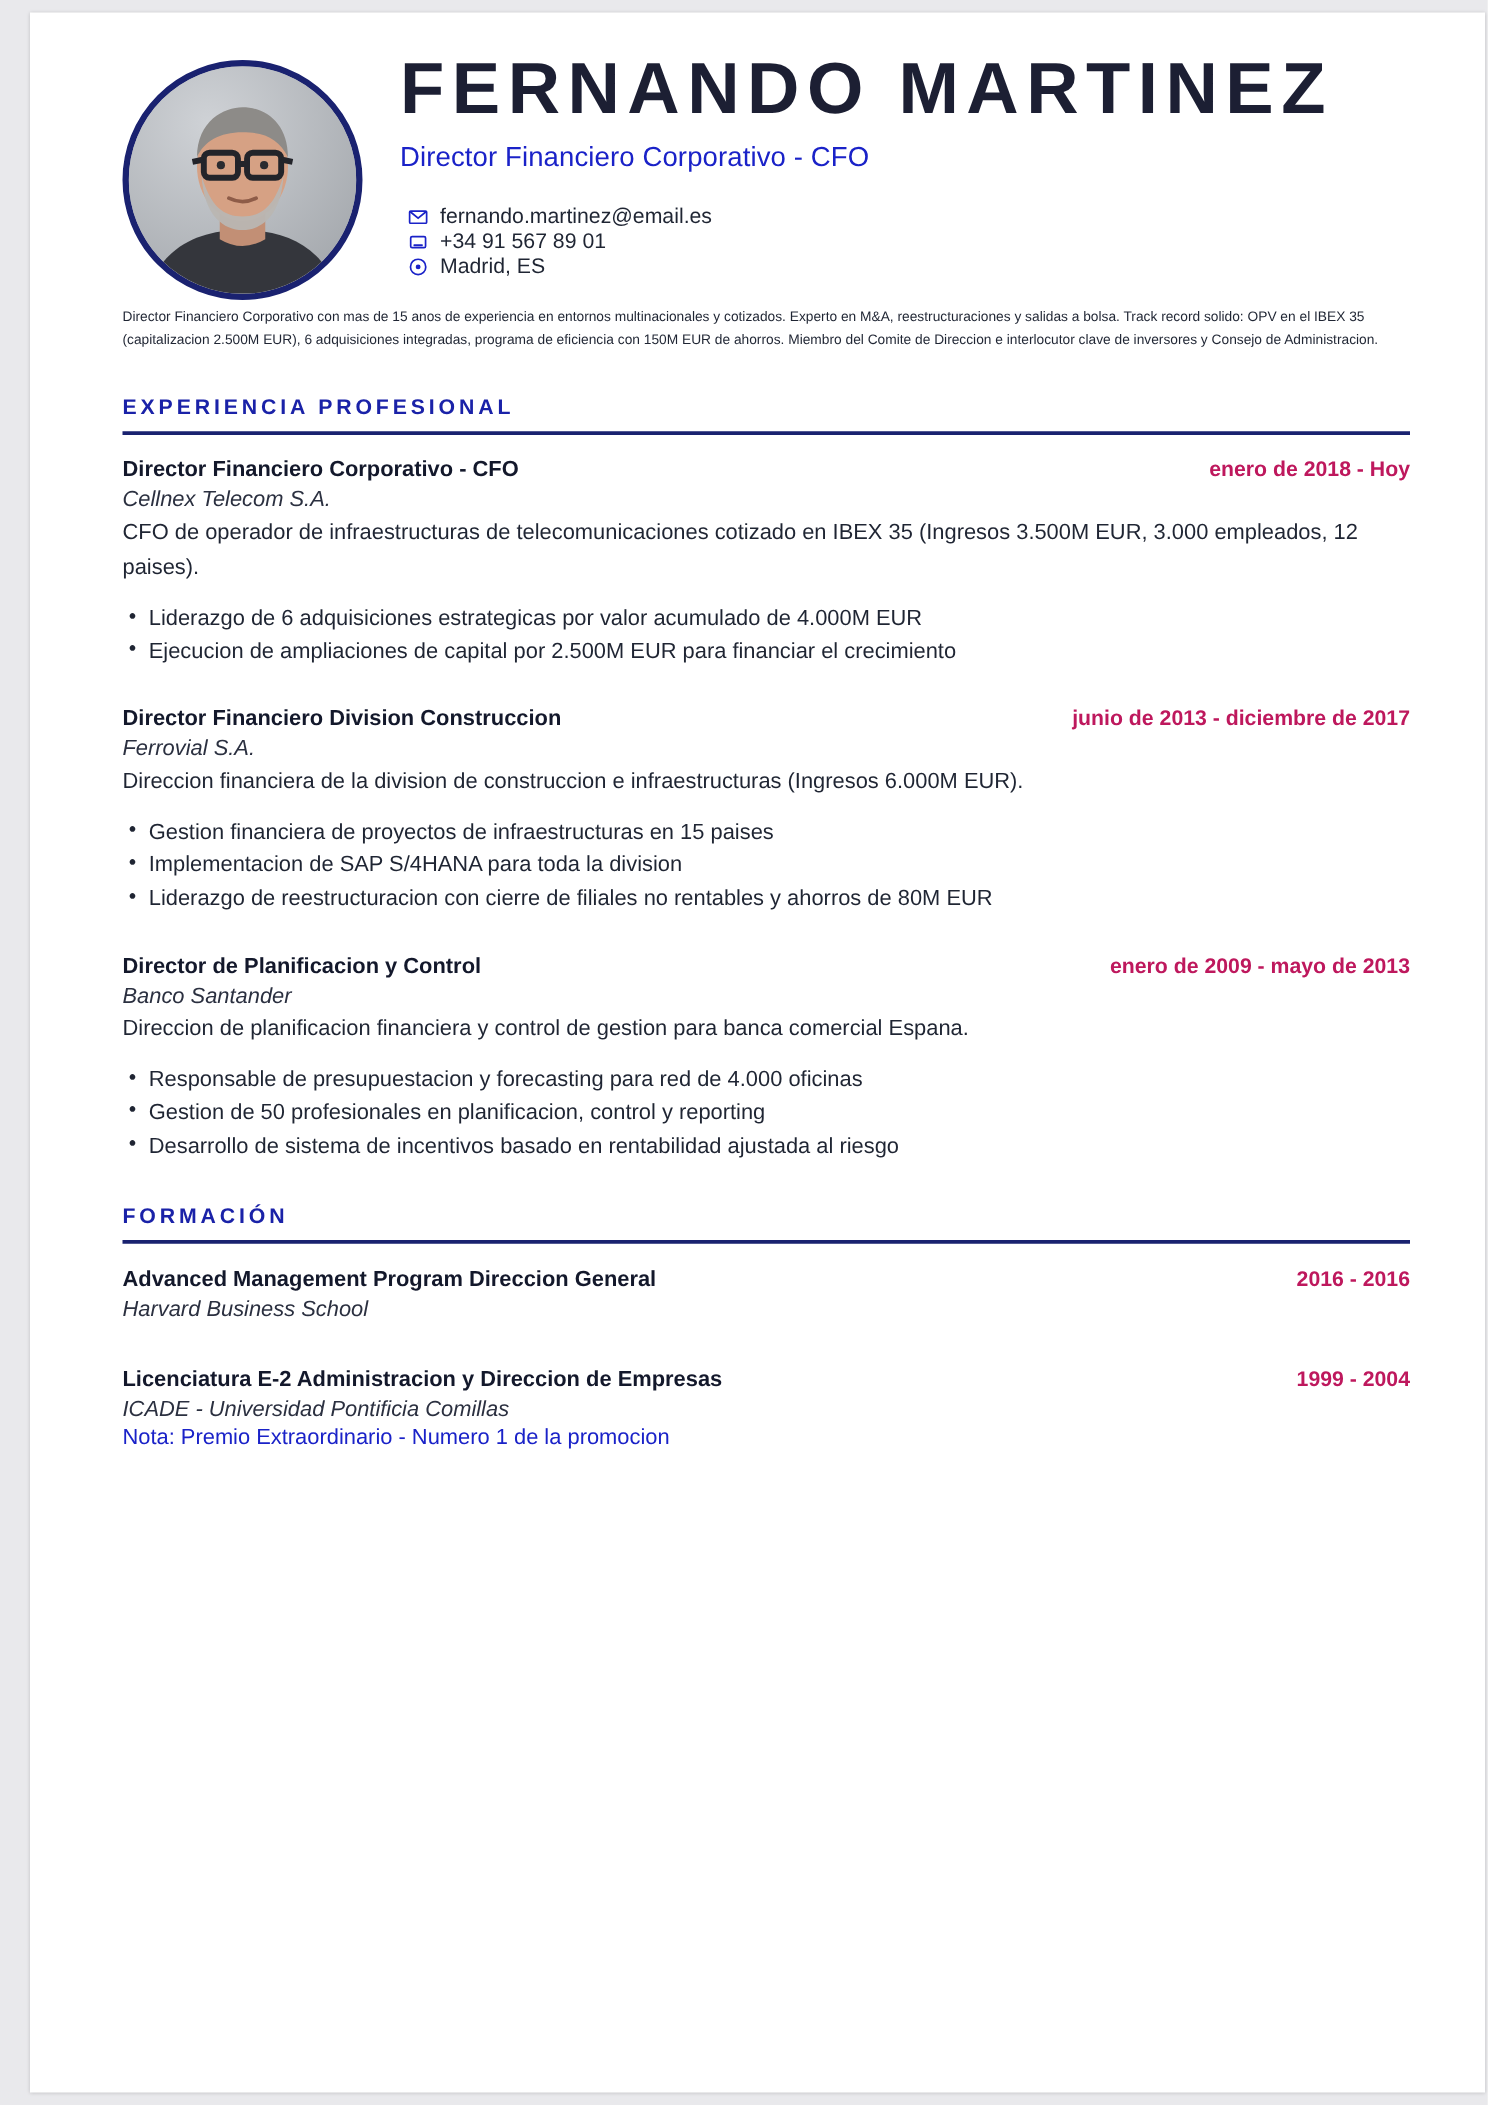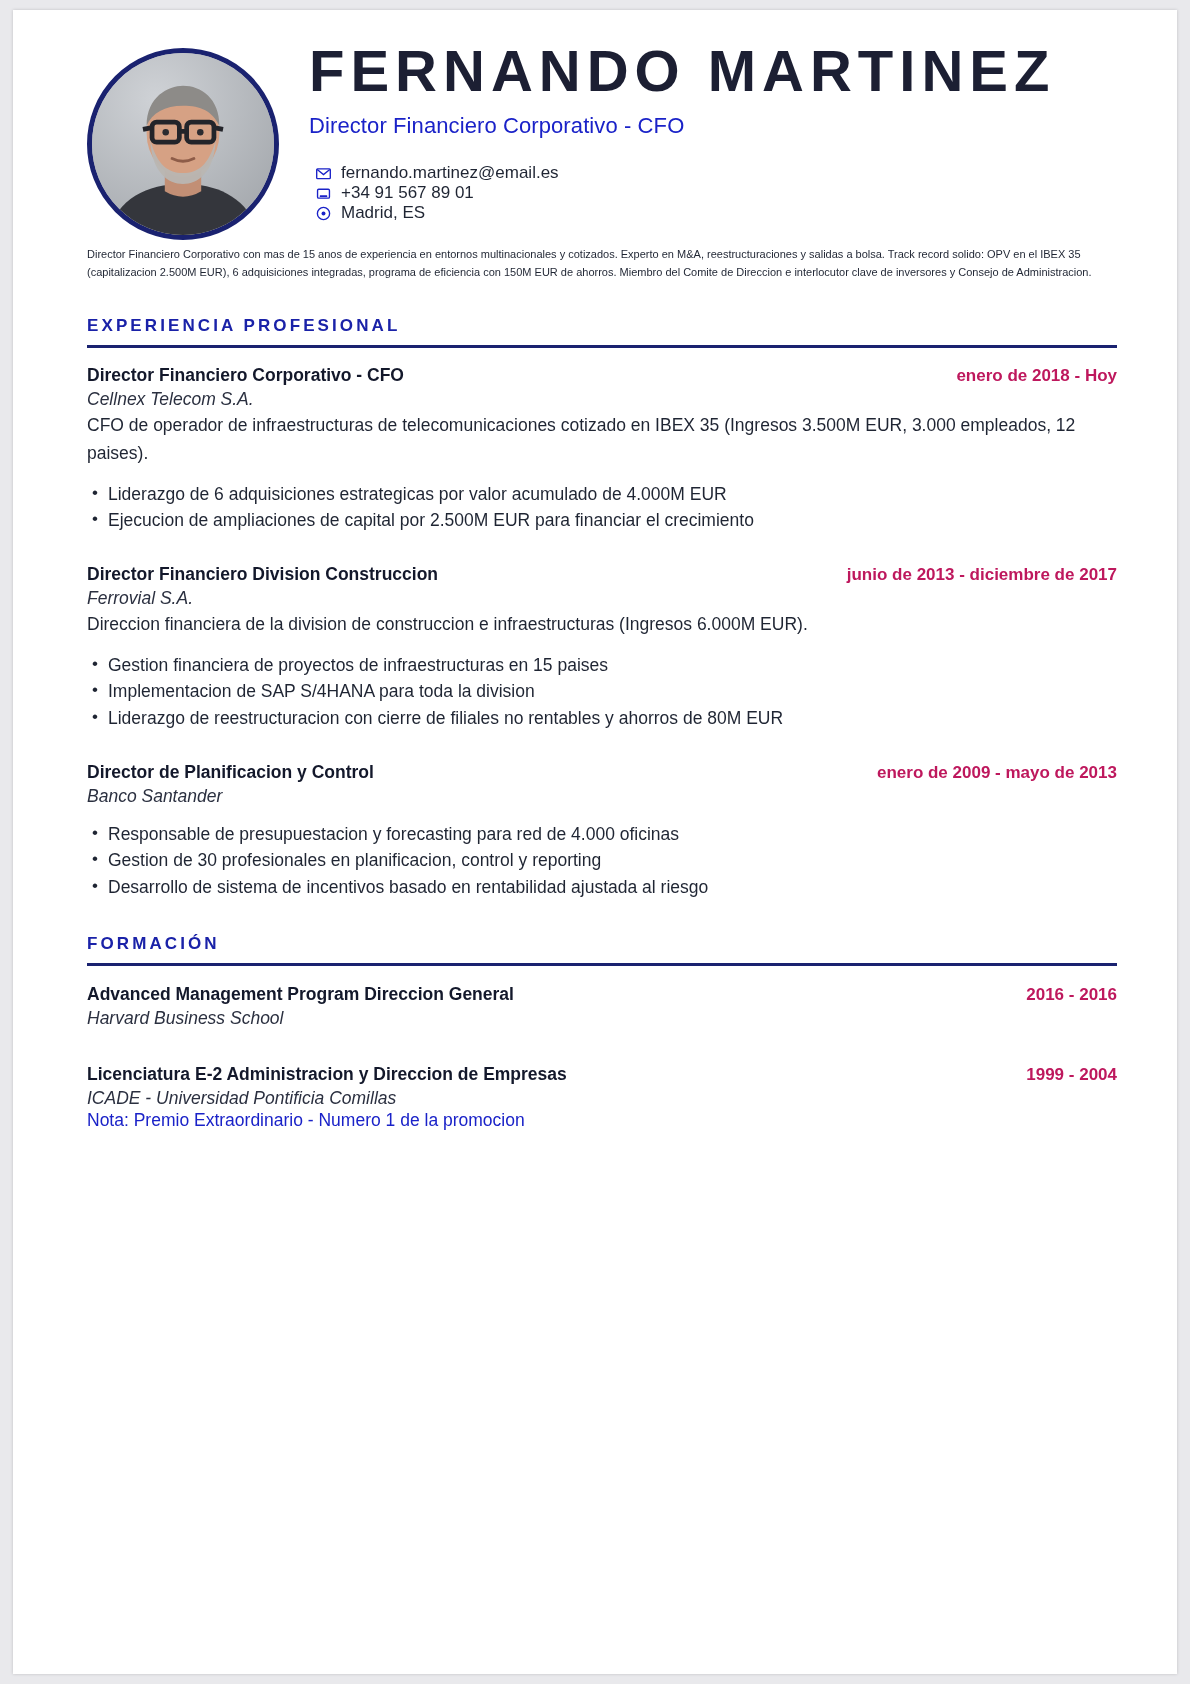--- a/index.html
+++ b/index.html
@@ -6,21 +6,21 @@
 
   html, body {
     width: 1190px;
     height: 1684px;
     background: #e9e9ec;
     font-family: "Liberation Sans", sans-serif;
   }
 
   .page {
     position: absolute;
-    left: 13px;
+    left: 24px;
     top: 10px;
     width: 1164px;
     height: 1664px;
     background: #ffffff;
     box-shadow: 0 0 3px rgba(0,0,0,0.18);
     overflow: hidden;
   }
 
   .inner {
     padding: 26px 60px 0 74px;
@@ -313,23 +313,24 @@
           <li>Liderazgo de reestructuracion con cierre de filiales no rentables y ahorros de 80M EUR</li>
         </ul>
       </div>
 
       <div class="entry">
         <div class="entry-head">
           <div class="entry-role">Director de Planificacion y Control</div>
           <div class="entry-dates">enero de 2009 - mayo de 2013</div>
         </div>
         <div class="entry-org">Banco Santander</div>
+        <div class="entry-desc">Direccion de planificacion financiera y control de gestion para banca comercial Espana.</div>
         <ul class="bullets">
           <li>Responsable de presupuestacion y forecasting para red de 4.000 oficinas</li>
-          <li>Gestion de 30 profesionales en planificacion, control y reporting</li>
+          <li>Gestion de 50 profesionales en planificacion, control y reporting</li>
           <li>Desarrollo de sistema de incentivos basado en rentabilidad ajustada al riesgo</li>
         </ul>
       </div>
     </div>
 
     <div class="section">
       <div class="section-title">FORMACIÓN</div>
       <div class="section-rule"></div>
 
       <div class="edu-entry">

